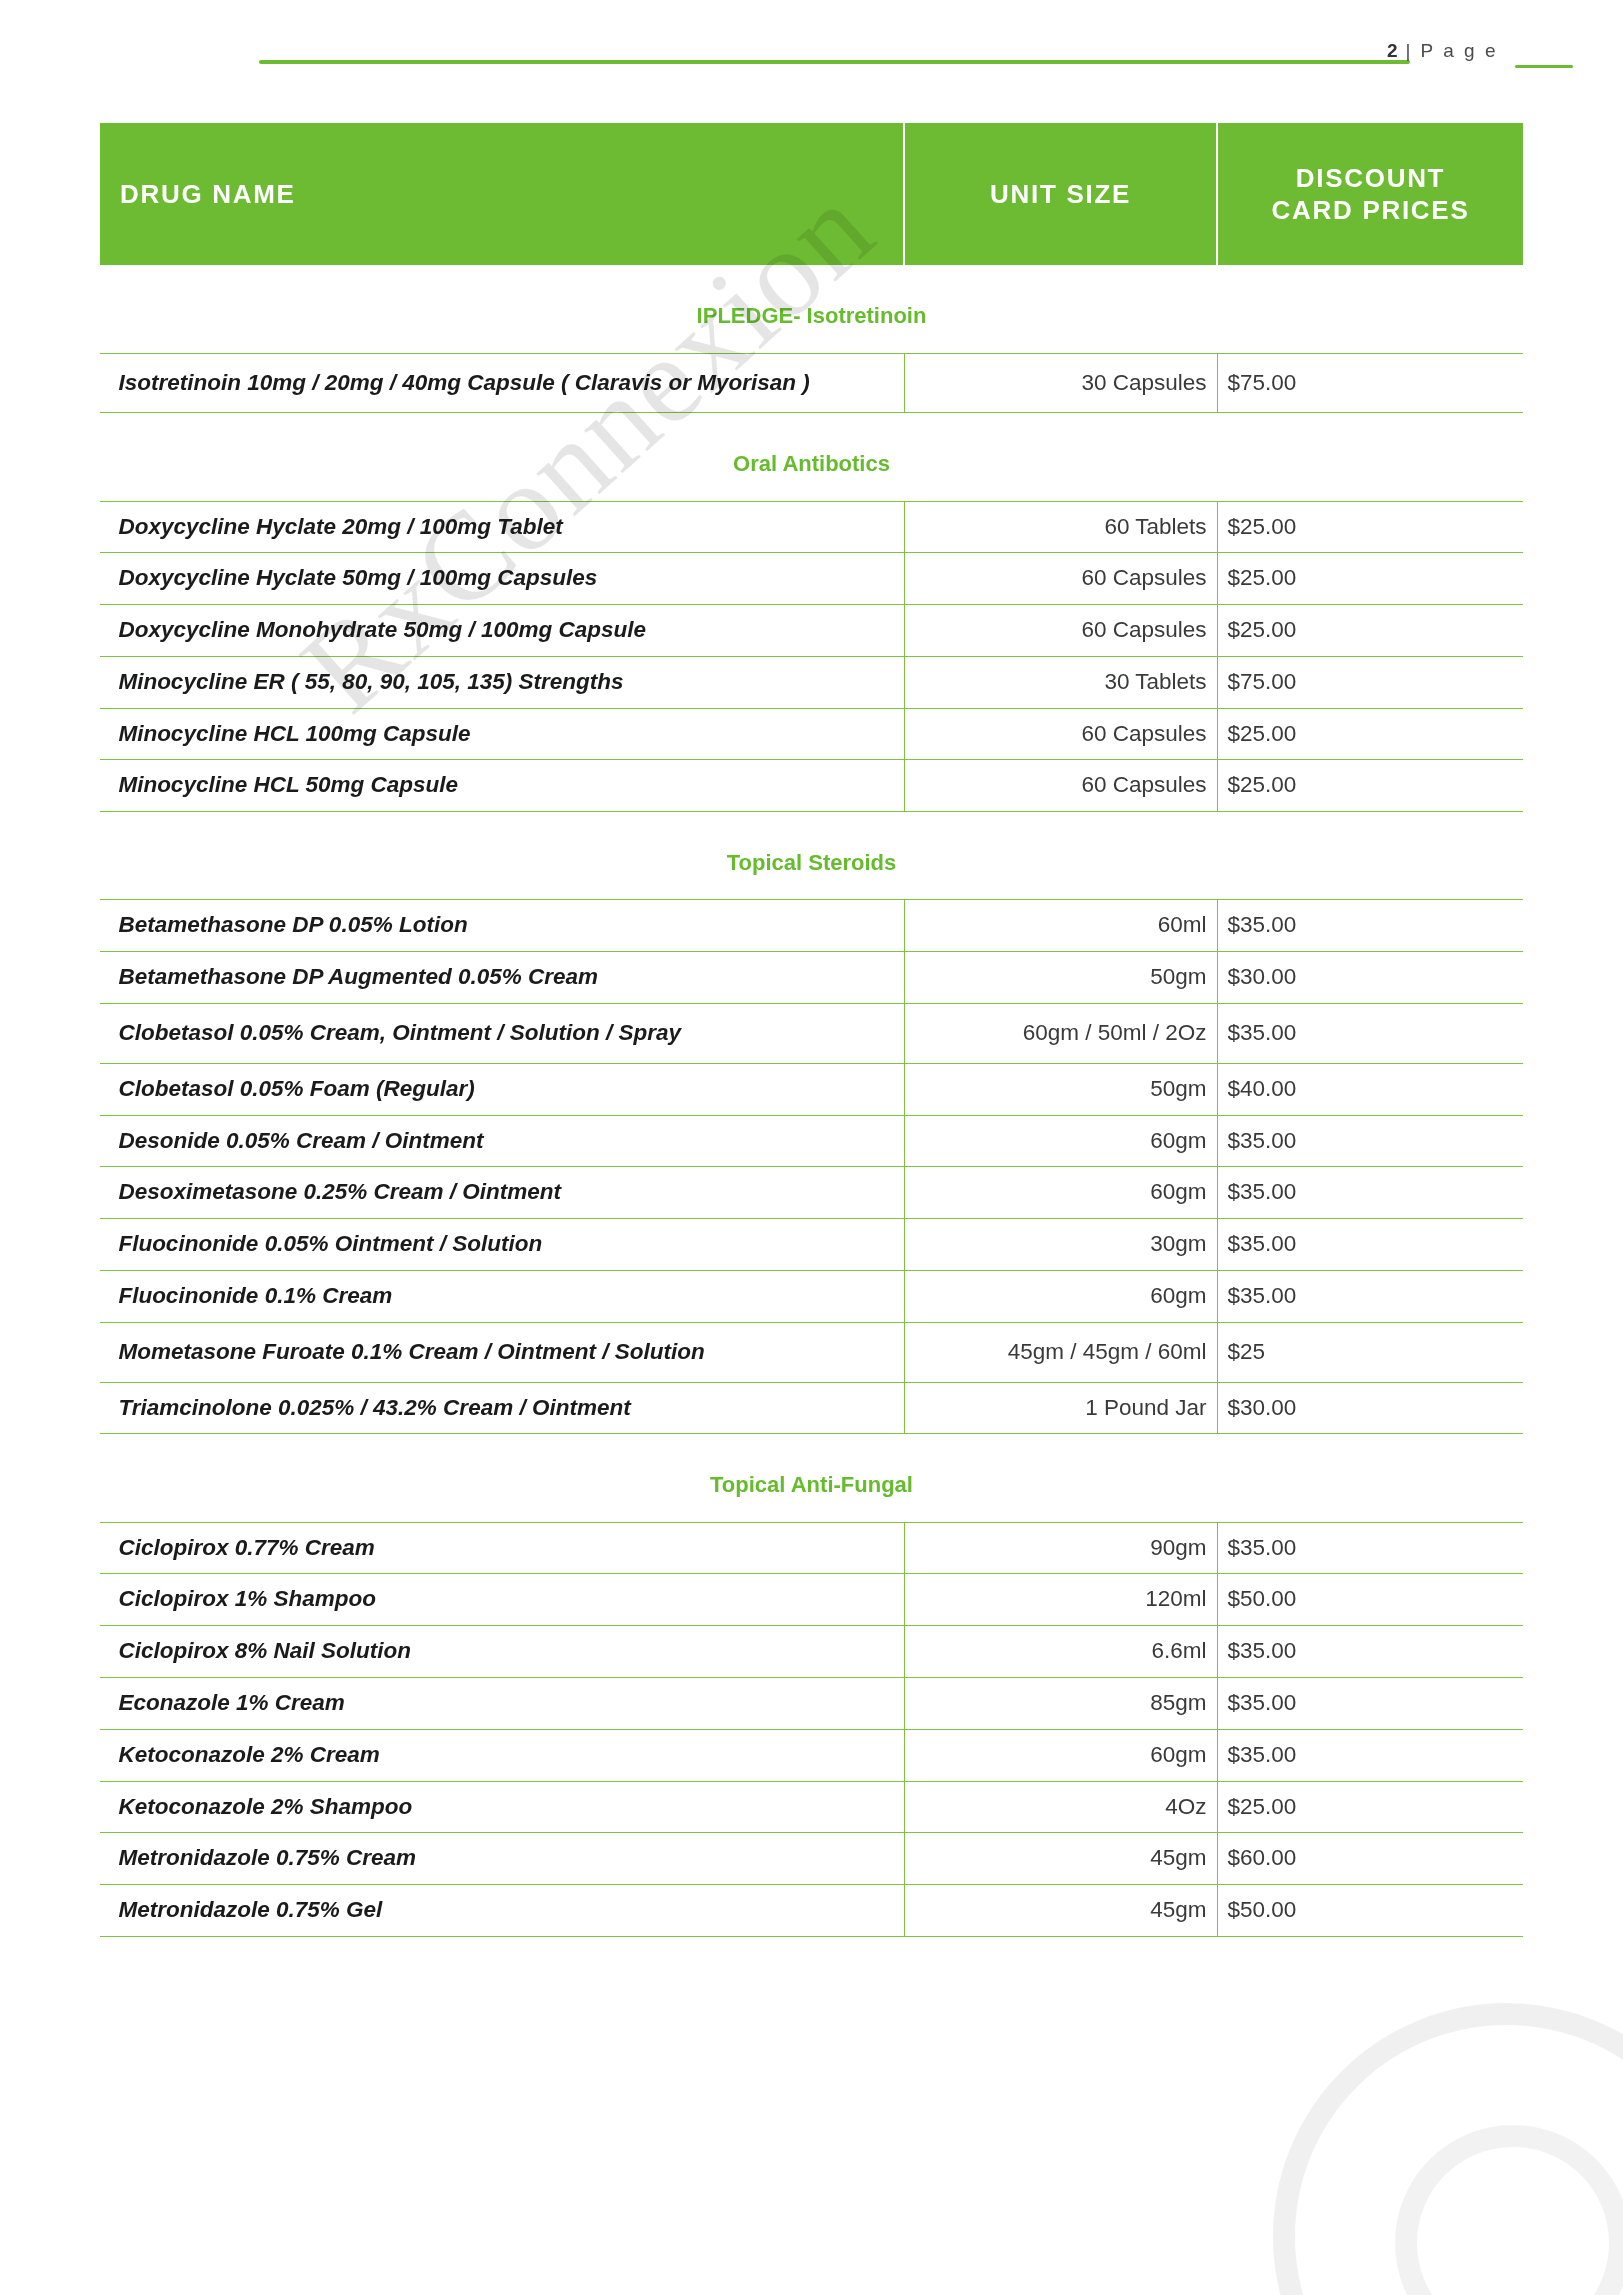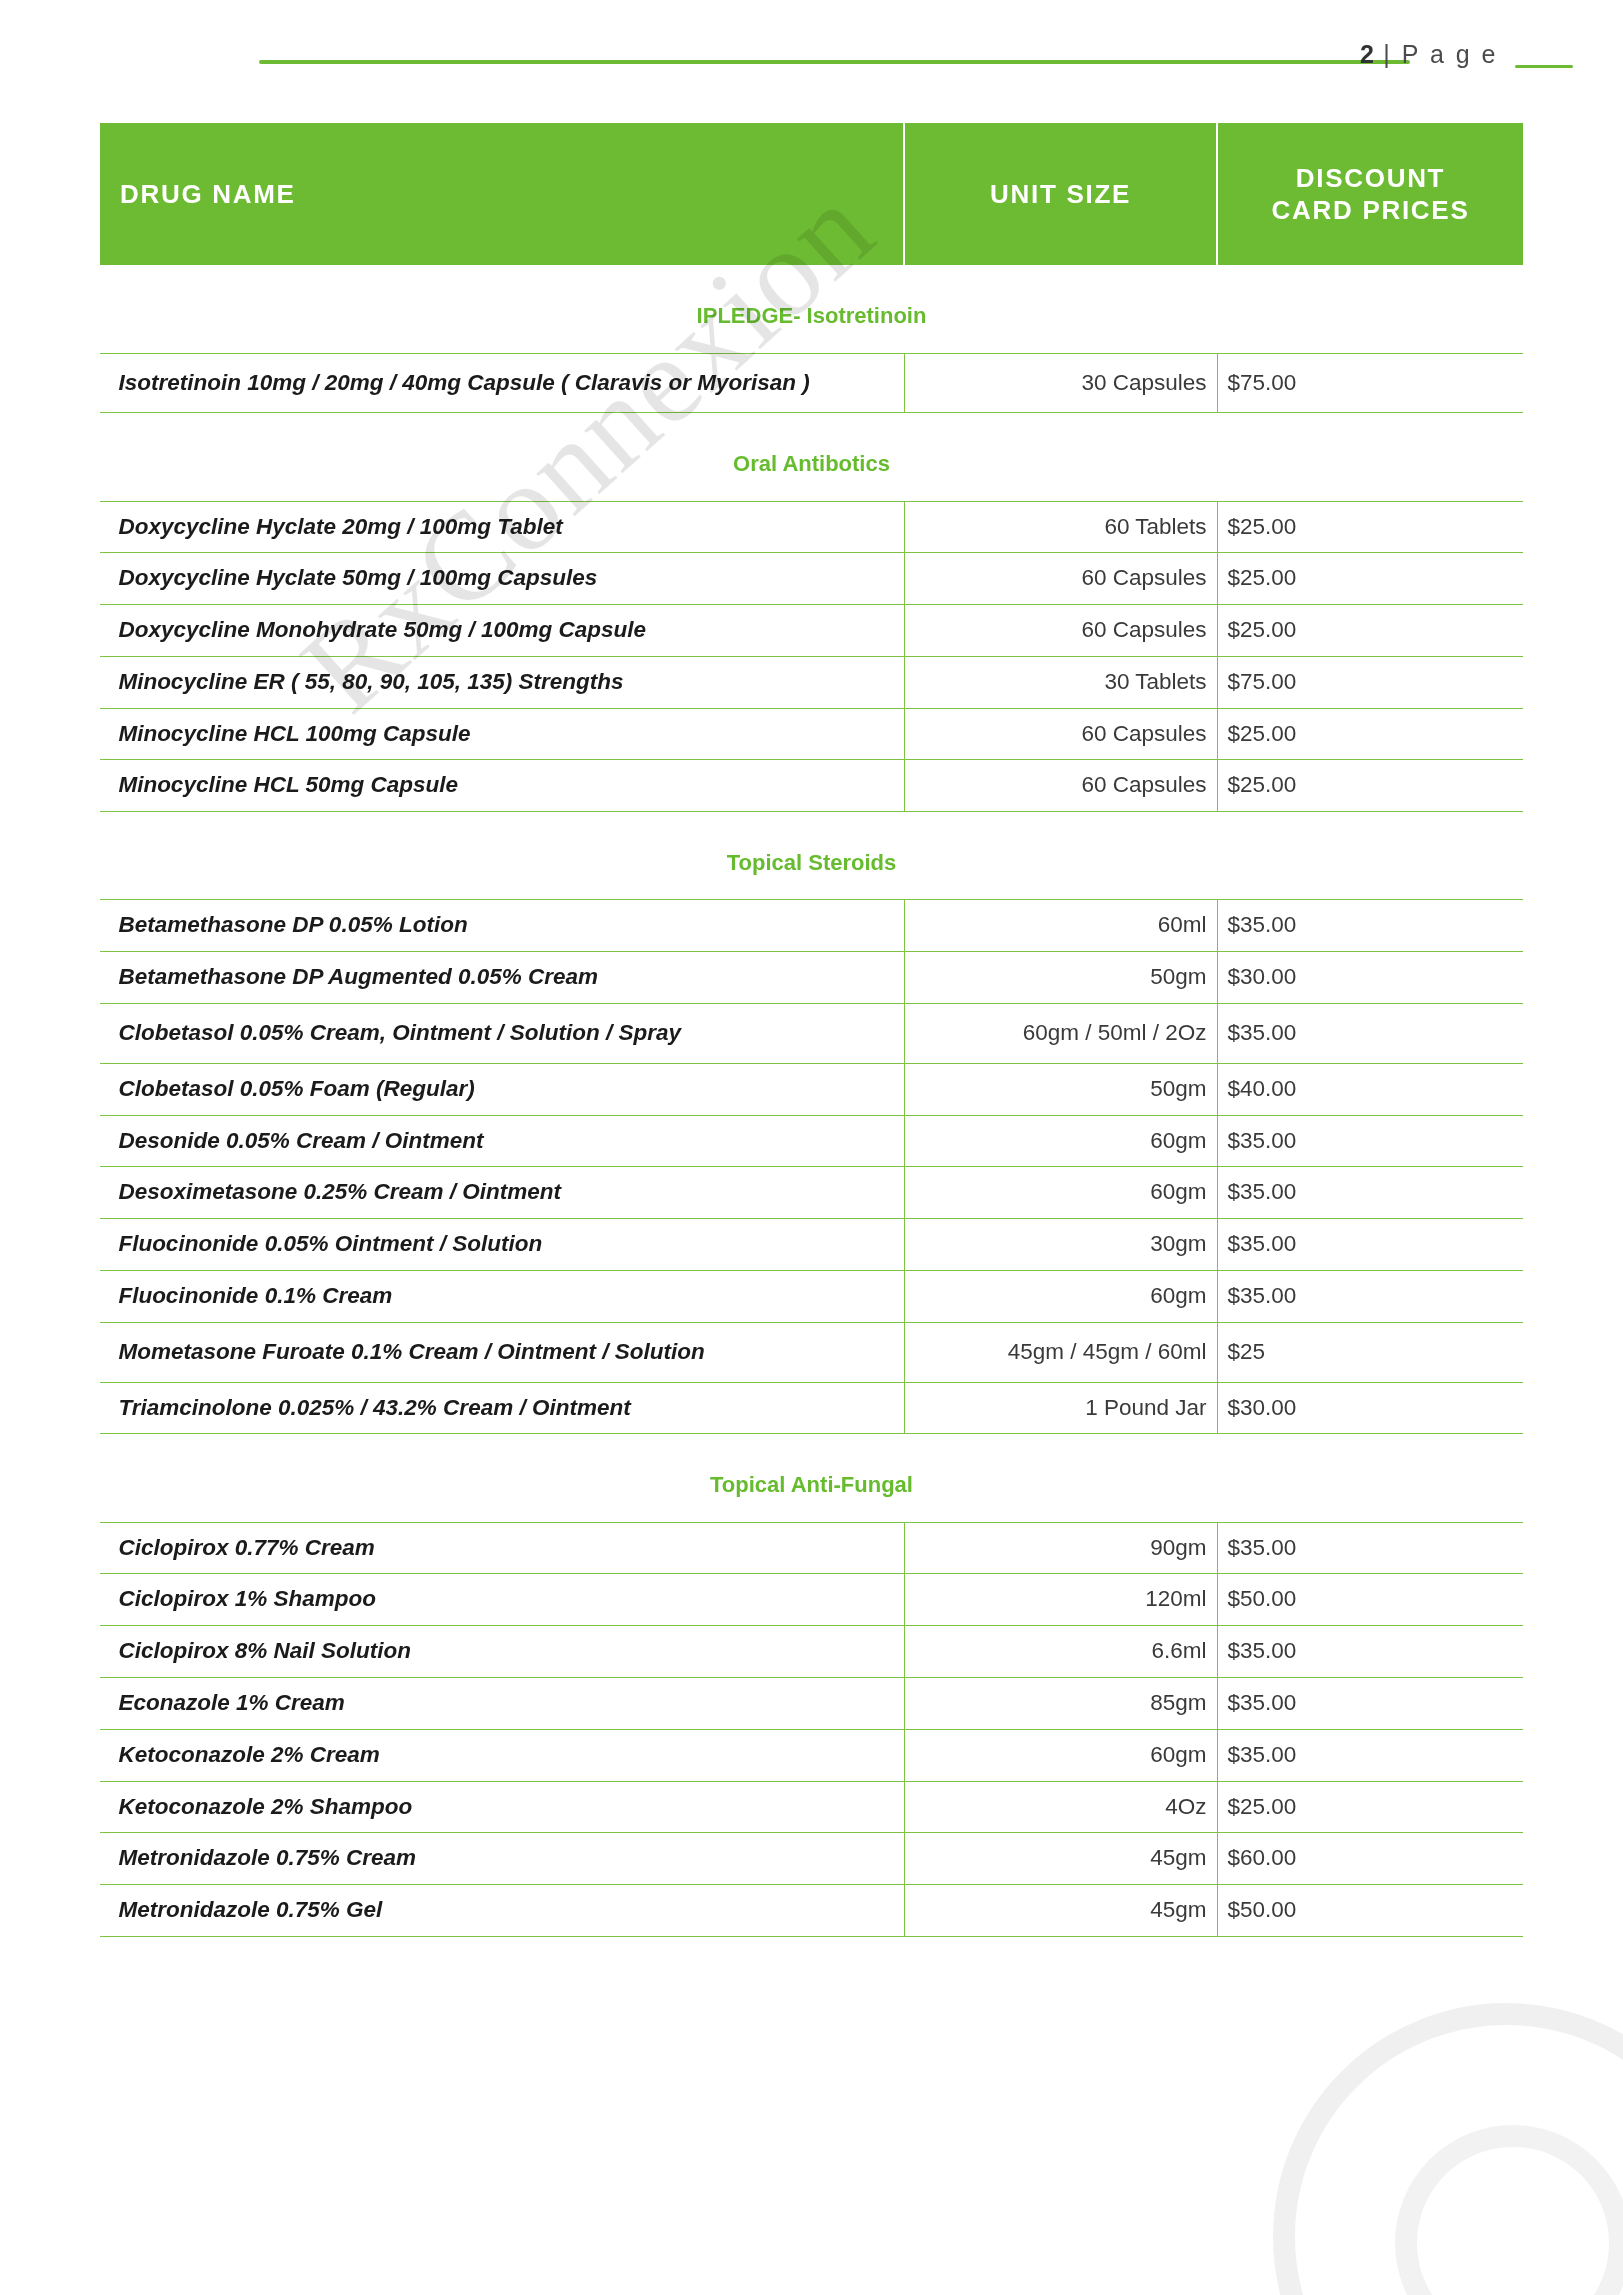--- a/index.html
+++ b/index.html
@@ -36,21 +36,21 @@
     width: 58px;
     top: 65px;
     height: 3.3px;
     background: #6cbb33;
     border-radius: 2.5px;
   }
   .page-number {
     position: absolute;
     right: 125px;
     top: 40px;
-    font-size: 25px;
+    font-size: 19px;
     color: #4b4b4b;
     letter-spacing: 2.5px;
     font-weight: 400;
   }
   .page-number .num {
     font-weight: 700;
     color: #333333;
     letter-spacing: 0;
   }
 

